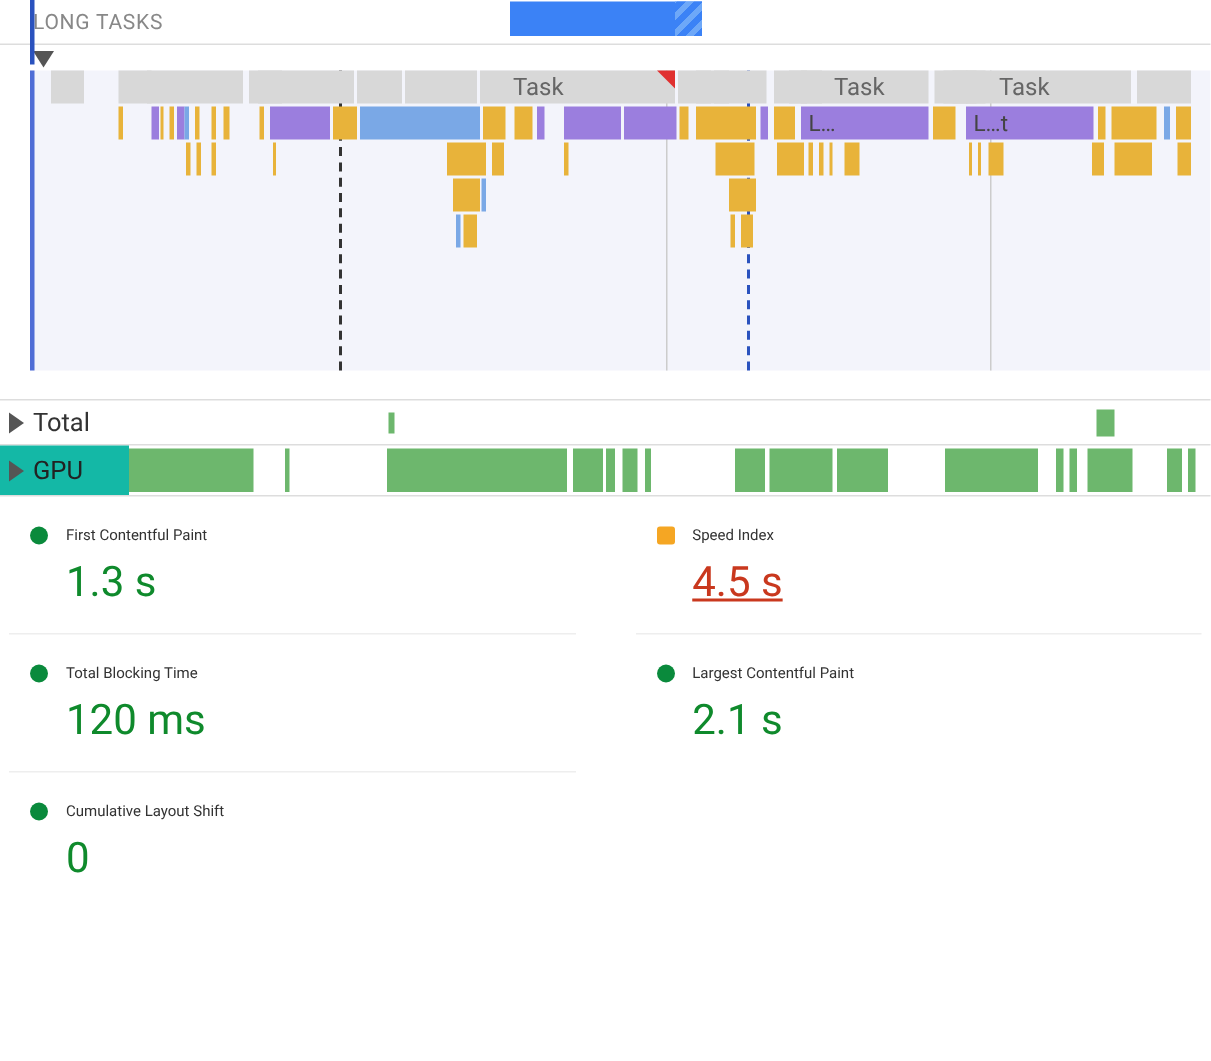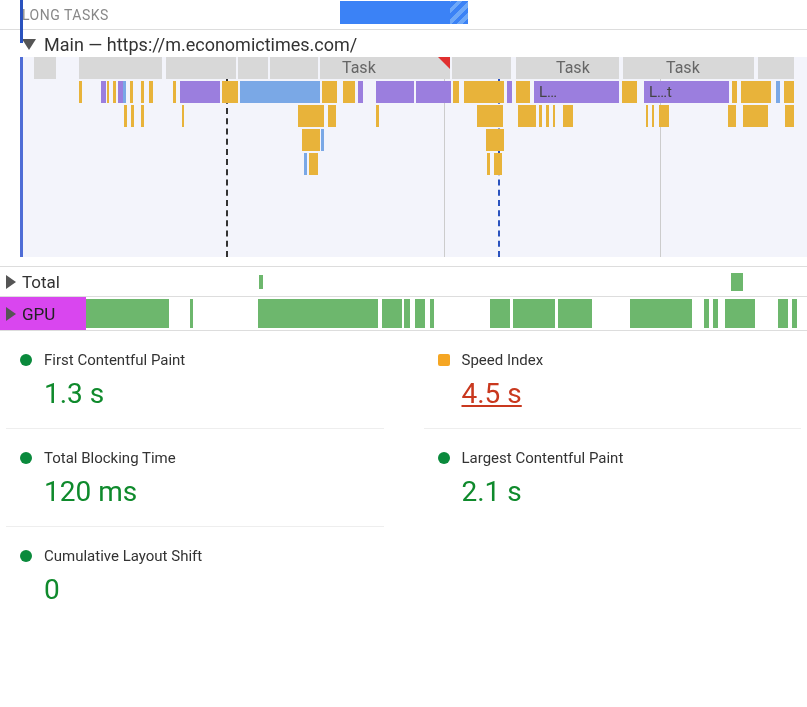--- a/index.html
+++ b/index.html
@@ -145,21 +145,21 @@
     padding: 0 6px;
   }
   .metric {
     padding: 20px 14px 18px 14px;
     border-bottom: 1px solid #eee;
   }
   .metric-head {
     display: flex;
     align-items: center;
     gap: 12px;
-    font-size: 15px;
+    font-size: 10px;
     color: #333;
     margin-bottom: 8px;
   }
   .status-dot {
     width: 12px; height: 12px; border-radius: 50%;
   }
   .status-green { background: #0a8a3c; }
   .status-orange { background: #f5a623; border-radius: 2px; }
   .metric-value {
     font-size: 28px;
@@ -187,21 +187,20 @@
   <div class="left-blue-marker"></div>
 
   <div class="long-tasks-header">
     <span class="long-tasks-label">LONG TASKS</span>
     <div class="long-tasks-bar"></div>
   </div>
 
   <div class="timeline">
     <div class="main-header">
       <span class="triangle-down"></span>
-      <span>Main — https://m.economictimes.com/</span>
     </div>
 
     <div class="flame">
 
       <div class="grey-line" style="left:421px"></div>
       <div class="grey-line" style="left:637px"></div>
       <div class="dashed-line" style="left:203px"></div>
       <div class="blue-dashed-line" style="left:475px"></div>
 
       <div class="row" style="top:0">
@@ -302,21 +301,21 @@
         <span class="triangle-right"></span>
         <span>Total</span>
       </div>
       <div class="track-bars">
         <div class="seg green" style="left:173px;width:4px;height:14px;top:4px"></div>
         <div class="seg green" style="left:645px;width:12px;height:18px;top:2px"></div>
       </div>
     </div>
 
     <div class="track" style="height:34px">
-      <div class="track-label" style="background:#d946ef; color:#222;">
+      <div class="track-label" style="background:#14b8a6; color:#222;">
         <span class="triangle-right"></span>
         <span>GPU</span>
       </div>
       <div class="track-bars" style="top:2px; bottom:2px">
         <div class="seg green" style="left:0px;width:83px"></div>
         <div class="seg green" style="left:104px;width:3px"></div>
         <div class="seg green" style="left:172px;width:120px"></div>
         <div class="seg green" style="left:296px;width:20px"></div>
         <div class="seg green" style="left:318px;width:6px"></div>
         <div class="seg green" style="left:329px;width:10px"></div>

